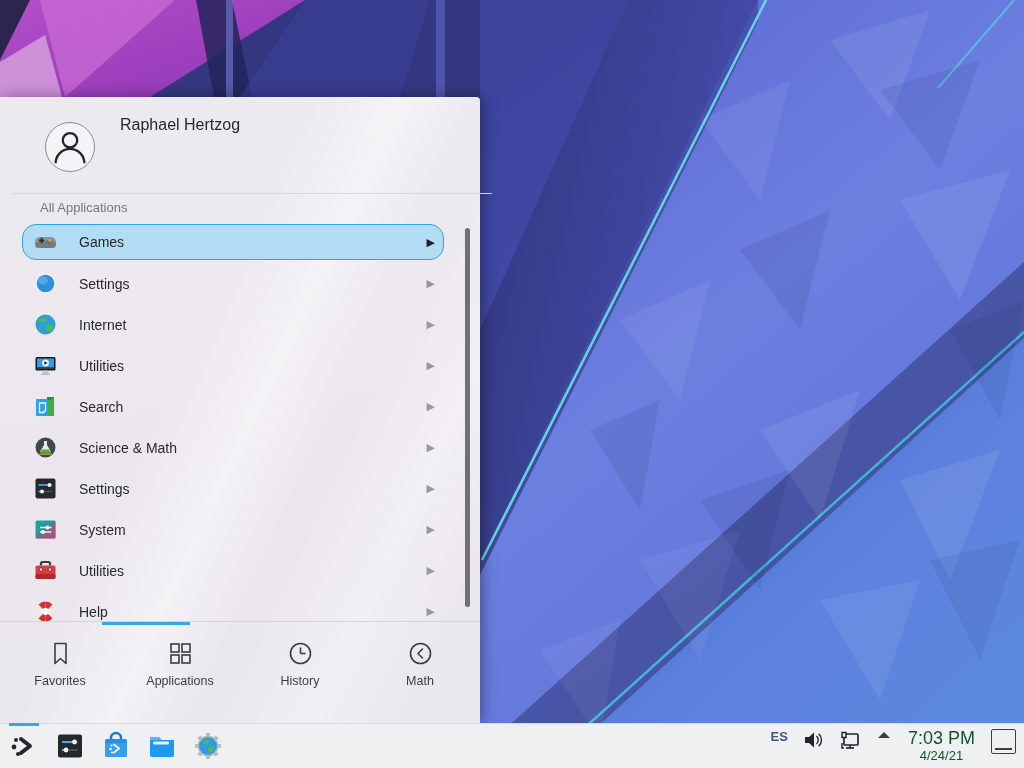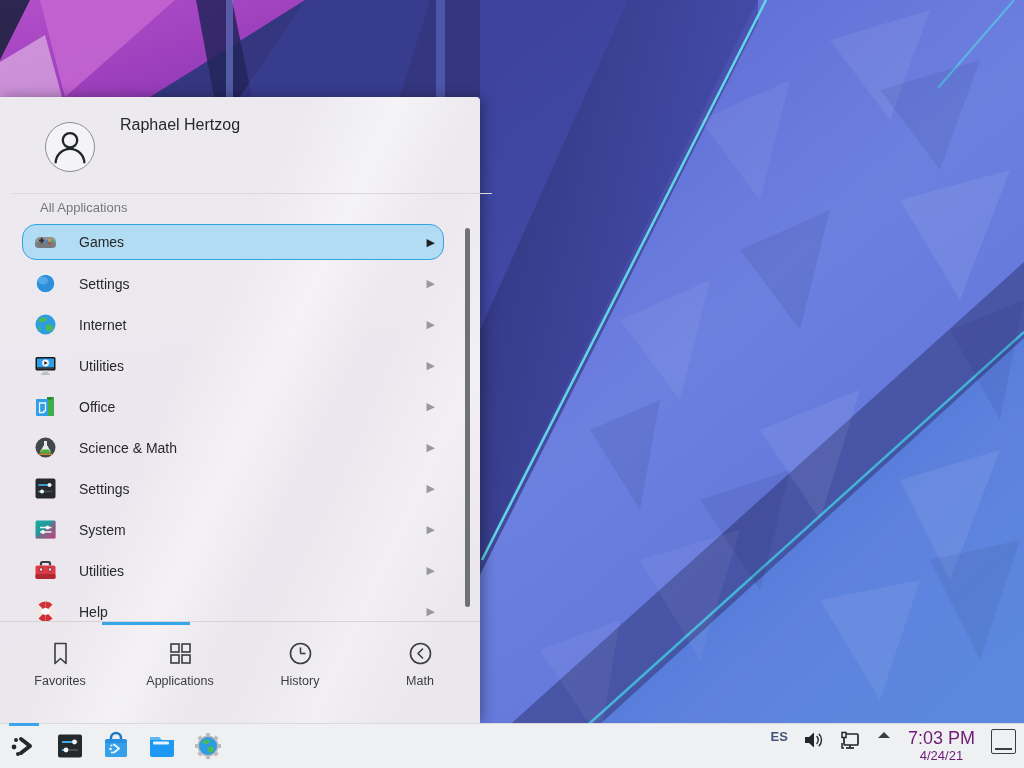--- a/index.html
+++ b/index.html
@@ -54,21 +54,21 @@
   
   .taskbar { position:absolute; left:0; bottom:0; width:1024px; height:45px; background:#eef0f2;
     border-top:1px solid #d8dadc; display:flex; align-items:center; }
   .tb-left { display:flex; align-items:center; gap:16px; padding-left:9px; }
   .tb-app { position:relative; width:30px; height:34px; display:flex; align-items:center; justify-content:center; }
   .tb-app svg { width:30px; height:30px; }
   .active-line { position:absolute; left:0; top:-6px; width:30px; height:3px; background:#3aa6e9; }
   .tb-right { margin-left:auto; display:flex; gap:14px; padding-right:8px; }
   .kbd-layout { font-size:13px; font-weight:bold; color:#44557a; }
   .tray-icon svg { display:block; }
-  .clock { text-align:center; line-height:1.1; color:#701a75; margin:0 2px; }
+  .clock { text-align:center; line-height:1.1; color:#14532d; margin:0 2px; }
   .clock .time { font-size:18px; }
   .clock .date { font-size:13px; }
   .show-desktop { width:25px; height:25px; border:1.5px solid #3b3e41; border-radius:2px; position:relative; background:transparent; }
   .show-desktop::after { content:""; position:absolute; left:3px; right:3px; bottom:3px; height:2px; background:#3b3e41; }
 </style>
 </head>
 <body>
 
 <div class="screen">
 
@@ -209,21 +209,21 @@
       </div>
 
       <div class="menu-item">
         <svg class="mi-icon" viewBox="0 0 23 23">
           <path d="M13 2 h7 v19 h-7 z" fill="#3fae49"></path>
           <path d="M13 2 h7 l-3 3 h-4 z" fill="#2c8a36"></path>
           <rect x="2" y="4" width="12" height="17" rx="1" fill="#2e9fe8"></rect>
           <path d="M5.5 8 h6 v7.5 l-2 2 h-4 z" fill="none" stroke="#f3f6f8" stroke-width="1.3"></path>
           <path d="M11.5 15.5 l-2 2 v-2 z" fill="#f3f6f8"></path>
         </svg>
-        <span class="mi-label">Office</span>
+        <span class="mi-label">Search</span>
         <span class="mi-arrow">▶</span>
       </div>
 
       <div class="menu-item">
         <svg class="mi-icon" viewBox="0 0 23 23">
           <circle cx="11.5" cy="11.5" r="10" fill="#42474a"></circle>
           <path d="M10 5 h3 v4 l3.2 5.5 a1.5 1.5 0 0 1 -1.3 2.5 h-6.8 a1.5 1.5 0 0 1 -1.3 -2.5 L10 9 z" fill="#e8eaec"></path>
           <path d="M8.2 13.5 h6.6 l1.4 2.4 a1 1 0 0 1 -0.9 1.6 h-7.6 a1 1 0 0 1 -0.9 -1.6 z" fill="#4cae3c"></path>
           <rect x="4.5" y="17.5" width="14" height="1.6" rx="0.8" fill="#c98a2e"></rect>
         </svg>

